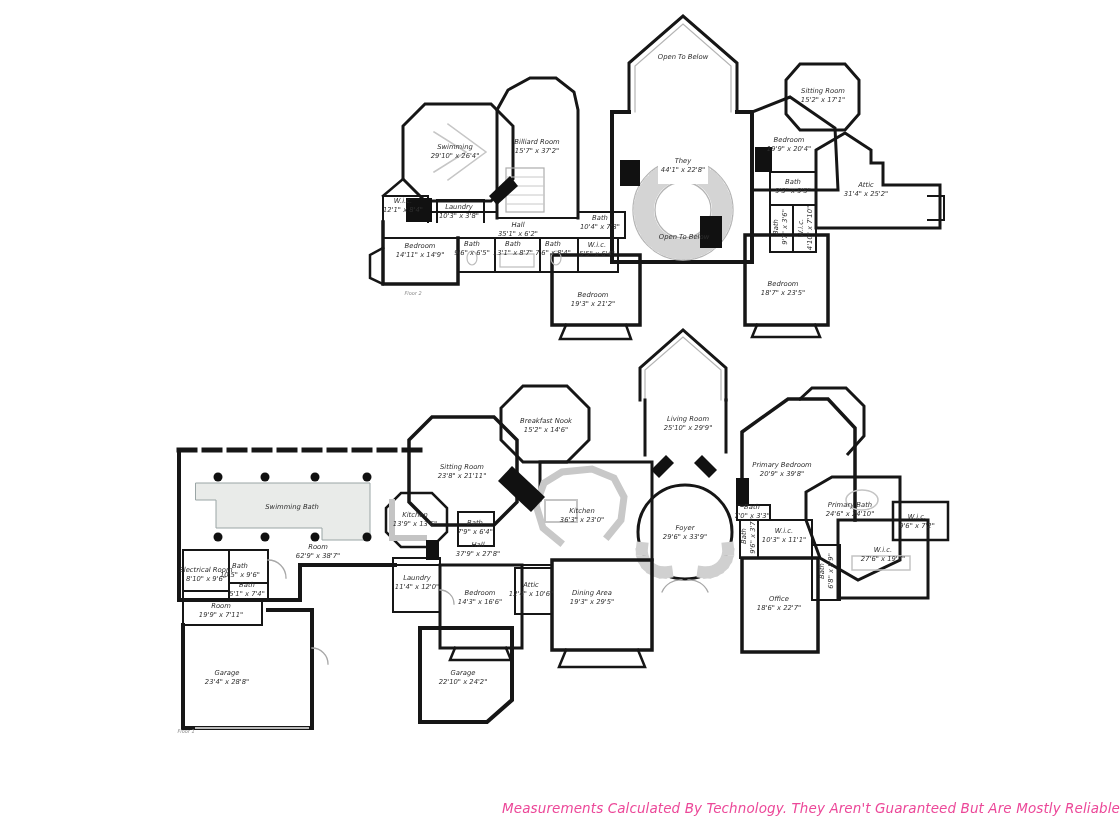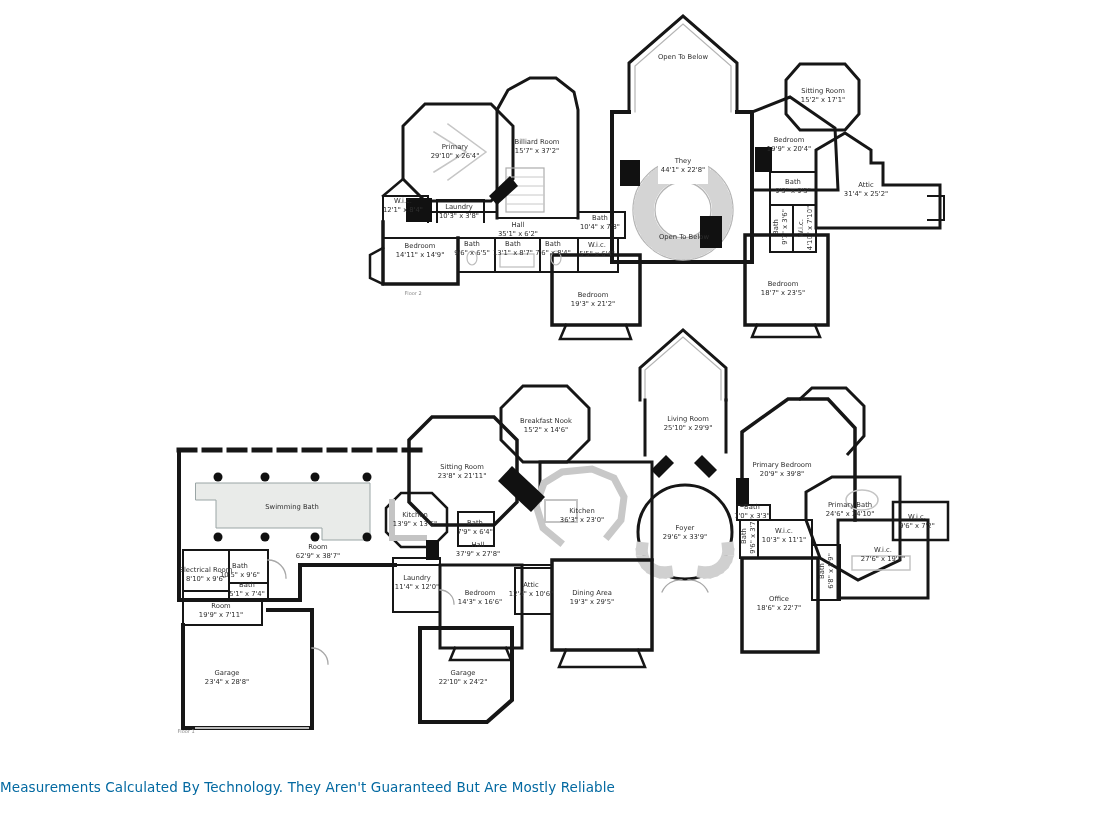--- a/index.html
+++ b/index.html
@@ -1,25 +1,25 @@
 <!DOCTYPE html>
 <html><head>
 <meta charset="utf-8">
 <style>
   html,body{margin:0;padding:0;background:#fff;}
   .canvas{position:relative;width:1120px;height:840px;background:#fff;overflow:hidden;
-          font-family:"DejaVu Sans","Liberation Sans",sans-serif;}
+          font-family:"DejaVu Sans","Liberation Sans",sans-serif;font-style:italic;}
   svg.plan{position:absolute;left:0;top:0;}
   .lbl{position:absolute;transform:translate(-50%,-50%);text-align:center;
        font-size:6.8px;line-height:1.3;color:#2e2e2e;white-space:nowrap;z-index:5;}
   .lbl.v{transform:translate(-50%,-50%) rotate(-90deg);}
   .rn,.rd{display:block;}
   .floor-tag{position:absolute;transform:translate(-50%,-50%);font-size:5px;color:#8a8a8a;z-index:5;}
-  .footer{position:absolute;left:0;right:0;top:779px;text-align:left;
-          font-size:13.5px;color:#0369a1;letter-spacing:.1px;}
+  .footer{position:absolute;left:0;right:0;top:800px;text-align:right;
+          font-size:13.5px;color:#ec4899;letter-spacing:.1px;}
 </style>
 </head>
 <body>
 
 <div class="canvas">
 
 <svg class="plan" width="1120" height="840" viewBox="0 0 1120 840">
 
   <g stroke="#161616" fill="none" stroke-width="3" stroke-linejoin="miter" stroke-linecap="square">
 
@@ -170,21 +170,21 @@
 <div>
   <div class="lbl" style="left:683px;top:57px">
         <span class="rn">Open To Below</span>
         <span class="rd"></span>
       </div>
   <div class="lbl" style="left:823px;top:96px">
         <span class="rn">Sitting Room</span>
         <span class="rd">15'2" x 17'1"</span>
       </div>
   <div class="lbl" style="left:455px;top:152px">
-        <span class="rn">Primary</span>
+        <span class="rn">Swimming</span>
         <span class="rd">29'10" x 26'4"</span>
       </div>
   <div class="lbl" style="left:537px;top:147px">
         <span class="rn">Billiard Room</span>
         <span class="rd">15'7" x 37'2"</span>
       </div>
   <div class="lbl" style="left:683px;top:166px">
         <span class="rn">They</span>
         <span class="rd">44'1" x 22'8"</span>
       </div>

